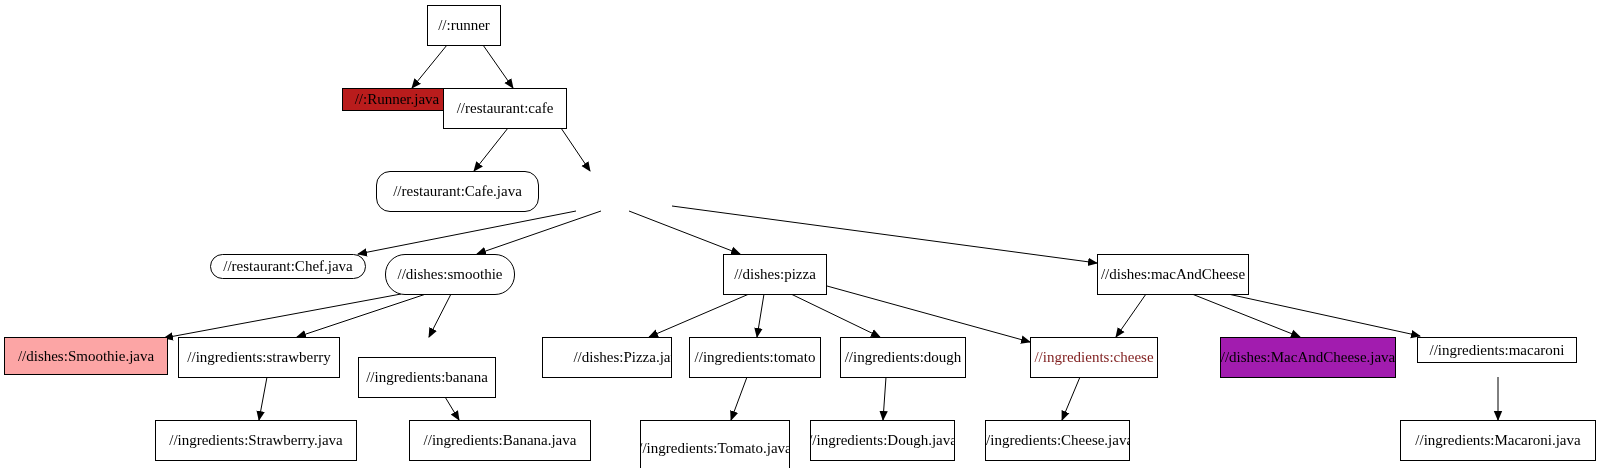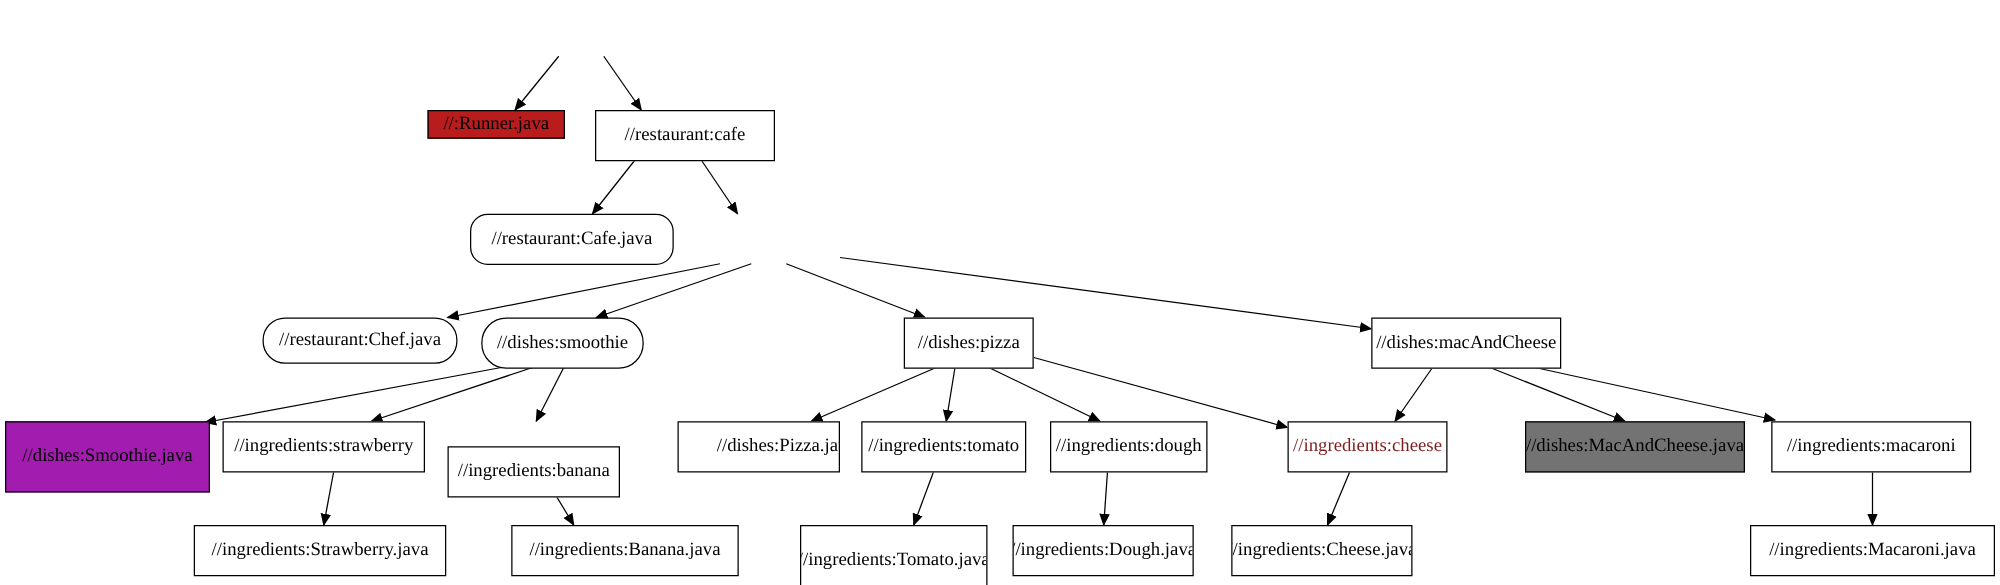--- a/index.html
+++ b/index.html
@@ -71,35 +71,36 @@
       <line x1="827" y1="286" x2="1030" y2="342" class="edge-line" marker-end="url(#arrowhead)"></line>
       <line x1="1146" y1="294" x2="1116" y2="337" class="edge-line" marker-end="url(#arrowhead)"></line>
       <line x1="1192" y1="294" x2="1300" y2="337" class="edge-line" marker-end="url(#arrowhead)"></line>
       <line x1="1228" y1="294" x2="1420" y2="336" class="edge-line" marker-end="url(#arrowhead)"></line>
       <line x1="747" y1="377" x2="731" y2="420" class="edge-line" marker-end="url(#arrowhead)"></line>
       <line x1="886" y1="377" x2="883" y2="420" class="edge-line" marker-end="url(#arrowhead)"></line>
       <line x1="1080" y1="377" x2="1062" y2="420" class="edge-line" marker-end="url(#arrowhead)"></line>
       <line x1="1498" y1="377" x2="1498" y2="420" class="edge-line" marker-end="url(#arrowhead)"></line>
     </svg>
 
+<div class="node" style="left: 427px; top: 5px; width: 74px; height: 41px; background: rgb(255, 255, 255); border-color: rgb(0, 0, 0); color: rgb(0, 0, 0);">//:runner</div>
     <div class="node" style="left: 342px; top: 88px; width: 110px; height: 23px; background: #b91c1c; border-color: rgb(0, 0, 0); color: rgb(0, 0, 0); text-align: right;">//:Runner.java</div>
-    <div class="node" style="left: 476px; top: 88px; width: 144px; height: 41px; background: rgb(255, 255, 255); border-color: rgb(0, 0, 0); color: rgb(0, 0, 0);">//restaurant:cafe</div>
+    <div class="node" style="left: 443px; top: 88px; width: 124px; height: 41px; background: rgb(255, 255, 255); border-color: rgb(0, 0, 0); color: rgb(0, 0, 0);">//restaurant:cafe</div>
     <div class="node" style="left: 376px; top: 171px; width: 163px; height: 41px; background: rgb(255, 255, 255); border-color: rgb(0, 0, 0); color: rgb(0, 0, 0); border-radius: 14px;">//restaurant:Cafe.java</div>
-    <div class="node" style="left: 210px; top: 254px; width: 156px; height: 37px; background: rgb(255, 255, 255); border-color: rgb(0, 0, 0); color: rgb(0, 0, 0); border-radius: 18px;">//restaurant:Chef.java</div>
+    <div class="node" style="left: 210px; top: 254px; width: 156px; height: 25px; background: rgb(255, 255, 255); border-color: rgb(0, 0, 0); color: rgb(0, 0, 0); border-radius: 18px;">//restaurant:Chef.java</div>
     <div class="node" style="left: 385px; top: 254px; width: 130px; height: 41px; background: rgb(255, 255, 255); border-color: rgb(0, 0, 0); color: rgb(0, 0, 0); border-radius: 20px;">//dishes:smoothie</div>
     <div class="node" style="left: 723px; top: 254px; width: 104px; height: 41px; background: rgb(255, 255, 255); border-color: rgb(0, 0, 0); color: rgb(0, 0, 0);">//dishes:pizza</div>
     <div class="node" style="left: 1097px; top: 254px; width: 152px; height: 41px; background: rgb(255, 255, 255); border-color: rgb(0, 0, 0); color: rgb(0, 0, 0);">//dishes:macAndCheese</div>
-    <div class="node" style="left: 4px; top: 337px; width: 164px; height: 57px; background: #a21caf; border-color: rgb(0, 0, 0); color: rgb(0, 0, 0);">//dishes:Smoothie.java</div>
+    <div class="node" style="left: 4px; top: 337px; width: 164px; height: 38px; background: #fca5a5; border-color: rgb(0, 0, 0); color: rgb(0, 0, 0);">//dishes:Smoothie.java</div>
     <div class="node" style="left: 178px; top: 337px; width: 162px; height: 41px; background: rgb(255, 255, 255); border-color: rgb(0, 0, 0); color: rgb(0, 0, 0);">//ingredients:strawberry</div>
     <div class="node" style="left: 358px; top: 357px; width: 138px; height: 41px; background: rgb(255, 255, 255); border-color: rgb(0, 0, 0); color: rgb(0, 0, 0);">//ingredients:banana</div>
     <div class="node" style="left: 542px; top: 337px; width: 130px; height: 41px; background: rgb(255, 255, 255); border-color: rgb(0, 0, 0); color: rgb(0, 0, 0); padding-left: 44px;">//dishes:Pizza.java</div>
     <div class="node" style="left: 689px; top: 337px; width: 132px; height: 41px; background: rgb(255, 255, 255); border-color: rgb(0, 0, 0); color: rgb(0, 0, 0);">//ingredients:tomato</div>
     <div class="node" style="left: 840px; top: 337px; width: 126px; height: 41px; background: rgb(255, 255, 255); border-color: rgb(0, 0, 0); color: rgb(0, 0, 0);">//ingredients:dough</div>
     <div class="node" style="left: 1030px; top: 337px; width: 128px; height: 41px; background: rgb(255, 255, 255); border-color: rgb(0, 0, 0); color: #7f1d1d;">//ingredients:cheese</div>
-    <div class="node" style="left: 1220px; top: 337px; width: 176px; height: 41px; background: #737373; border-color: rgb(0, 0, 0); color: rgb(0, 0, 0);">//dishes:MacAndCheese.java</div>
-    <div class="node" style="left: 1417px; top: 337px; width: 160px; height: 41px; background: rgb(255, 255, 255); border-color: rgb(0, 0, 0); color: rgb(0, 0, 0);">//ingredients:macaroni</div>
+    <div class="node" style="left: 1220px; top: 337px; width: 176px; height: 41px; background: #a21caf; border-color: rgb(0, 0, 0); color: rgb(0, 0, 0);">//dishes:MacAndCheese.java</div>
+    <div class="node" style="left: 1417px; top: 337px; width: 160px; height: 26px; background: rgb(255, 255, 255); border-color: rgb(0, 0, 0); color: rgb(0, 0, 0);">//ingredients:macaroni</div>
     <div class="node" style="left: 155px; top: 420px; width: 202px; height: 41px; background: rgb(255, 255, 255); border-color: rgb(0, 0, 0); color: rgb(0, 0, 0);">//ingredients:Strawberry.java</div>
     <div class="node" style="left: 377px; top: 420px; width: 182px; height: 41px; background: rgb(255, 255, 255); border-color: rgb(0, 0, 0); color: rgb(0, 0, 0); margin-left: 32px;">//ingredients:Banana.java</div>
     <div class="node" style="left: 640px; top: 420px; width: 150px; height: 56px; background: rgb(255, 255, 255); border-color: rgb(0, 0, 0); color: rgb(0, 0, 0);">//ingredients:Tomato.java</div>
     <div class="node" style="left: 810px; top: 420px; width: 145px; height: 41px; background: rgb(255, 255, 255); border-color: rgb(0, 0, 0); color: rgb(0, 0, 0);">//ingredients:Dough.java</div>
     <div class="node" style="left: 985px; top: 420px; width: 145px; height: 41px; background: rgb(255, 255, 255); border-color: rgb(0, 0, 0); color: rgb(0, 0, 0);">//ingredients:Cheese.java</div>
     <div class="node" style="left: 1400px; top: 420px; width: 196px; height: 41px; background: rgb(255, 255, 255); border-color: rgb(0, 0, 0); color: rgb(0, 0, 0);">//ingredients:Macaroni.java</div>
   </div>
 
 </body></html>

